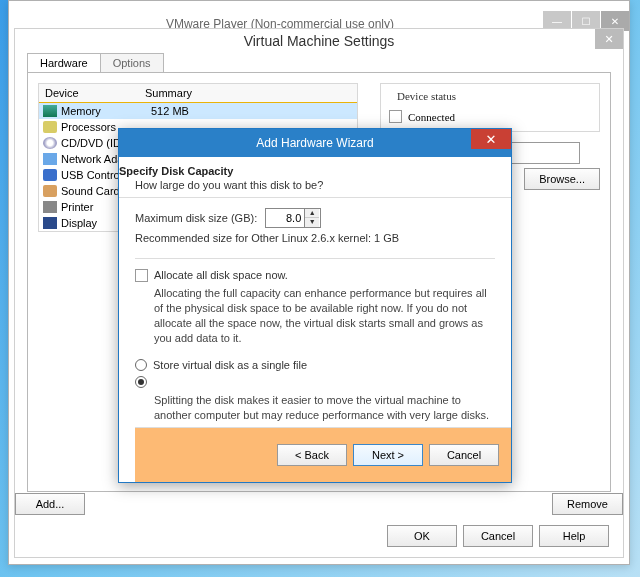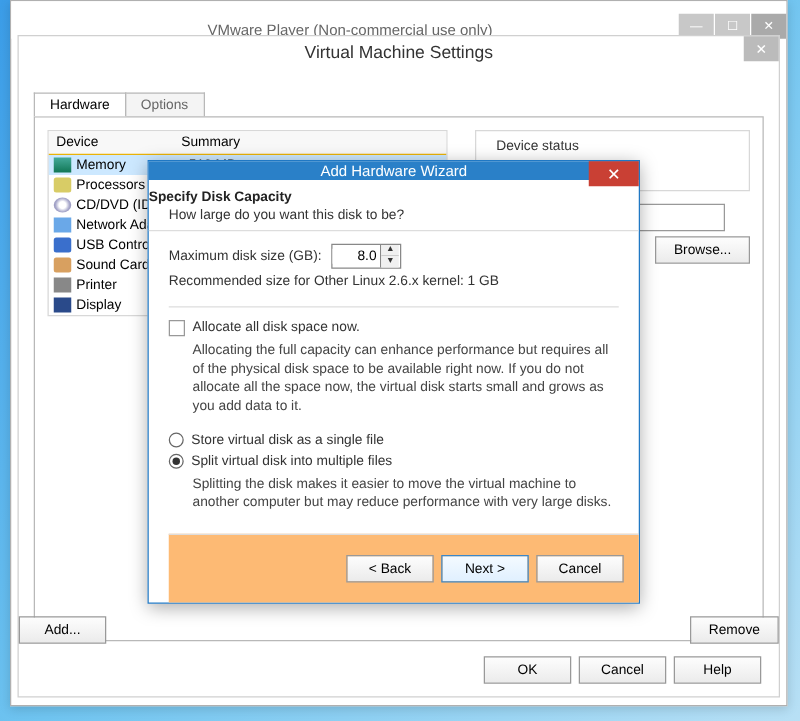--- a/index.html
+++ b/index.html
@@ -78,21 +78,21 @@
   background: #bbb;
   color: #fff;
   display: flex;
   align-items: center;
   justify-content: center;
   font-size: 11px;
   margin-left: 1px;
 }
 .tabs {
   display: flex;
-  margin: 21px 0 0 12px;
+  margin: 0 0 0 12px;
 }
 .tab {
   border: 1px solid #b8b8b8;
   border-bottom: none;
   padding: 3px 12px;
   background: #fff;
   font-size: 11px;
   margin-right: -1px;
 }
 .tab.active {
@@ -142,20 +142,21 @@
 .dev-summary { flex: 1; }
 .right-panel {
   float: right;
   width: 220px;
 }
 .fieldset {
   border: 1px solid #d8d8d8;
   padding: 6px 4px 8px 8px;
   margin-bottom: 10px;
   font-size: 11px;
+  font-family: Liberation Serif, serif;
 }
 .fieldset-label {
   background: #fff;
   padding: 0 4px;
   margin-top: -12px;
   margin-left: 4px;
   display: inline-block;
   color: #333;
   margin-bottom: 6px;
 }
@@ -200,21 +201,21 @@
   top: 128px;
   left: 118px;
   width: 394px;
   height: 355px;
   background: #fff;
   border: 1px solid #2078c4;
   box-shadow: 0 3px 14px rgba(0,0,0,0.35);
   z-index: 10;
 }
 .wiz-titlebar {
-  height: 15px;
+  height: 28px;
   background: #2a80c8;
   color: #fff;
   display: flex;
   align-items: center;
   justify-content: center;
   font-size: 12px;
   position: relative;
 }
 .wiz-close {
   position: absolute;
@@ -458,21 +459,20 @@
     <div class="desc">Allocating the full capacity can enhance performance but requires all of the physical disk space to be available right now. If you do not allocate all the space now, the virtual disk starts small and grows as you add data to it.</div>
 
     <div class="radio-row">
       <div class="radio"></div>
       <span>Store virtual disk as a single file</span>
     </div>
     <div class="radio-row">
       <div class="radio">
           <div class="dot"></div>
         </div>
-      <span>Split virtual disk into multiple files</span>
     </div>
     <div class="desc">Splitting the disk makes it easier to move the virtual machine to another computer but may reduce performance with very large disks.</div>
   </div>
   <div class="wiz-footer">
     <div class="btn">&lt; Back</div>
     <div class="btn def">Next &gt;</div>
     <div class="btn">Cancel</div>
   </div>
 </div>
 

